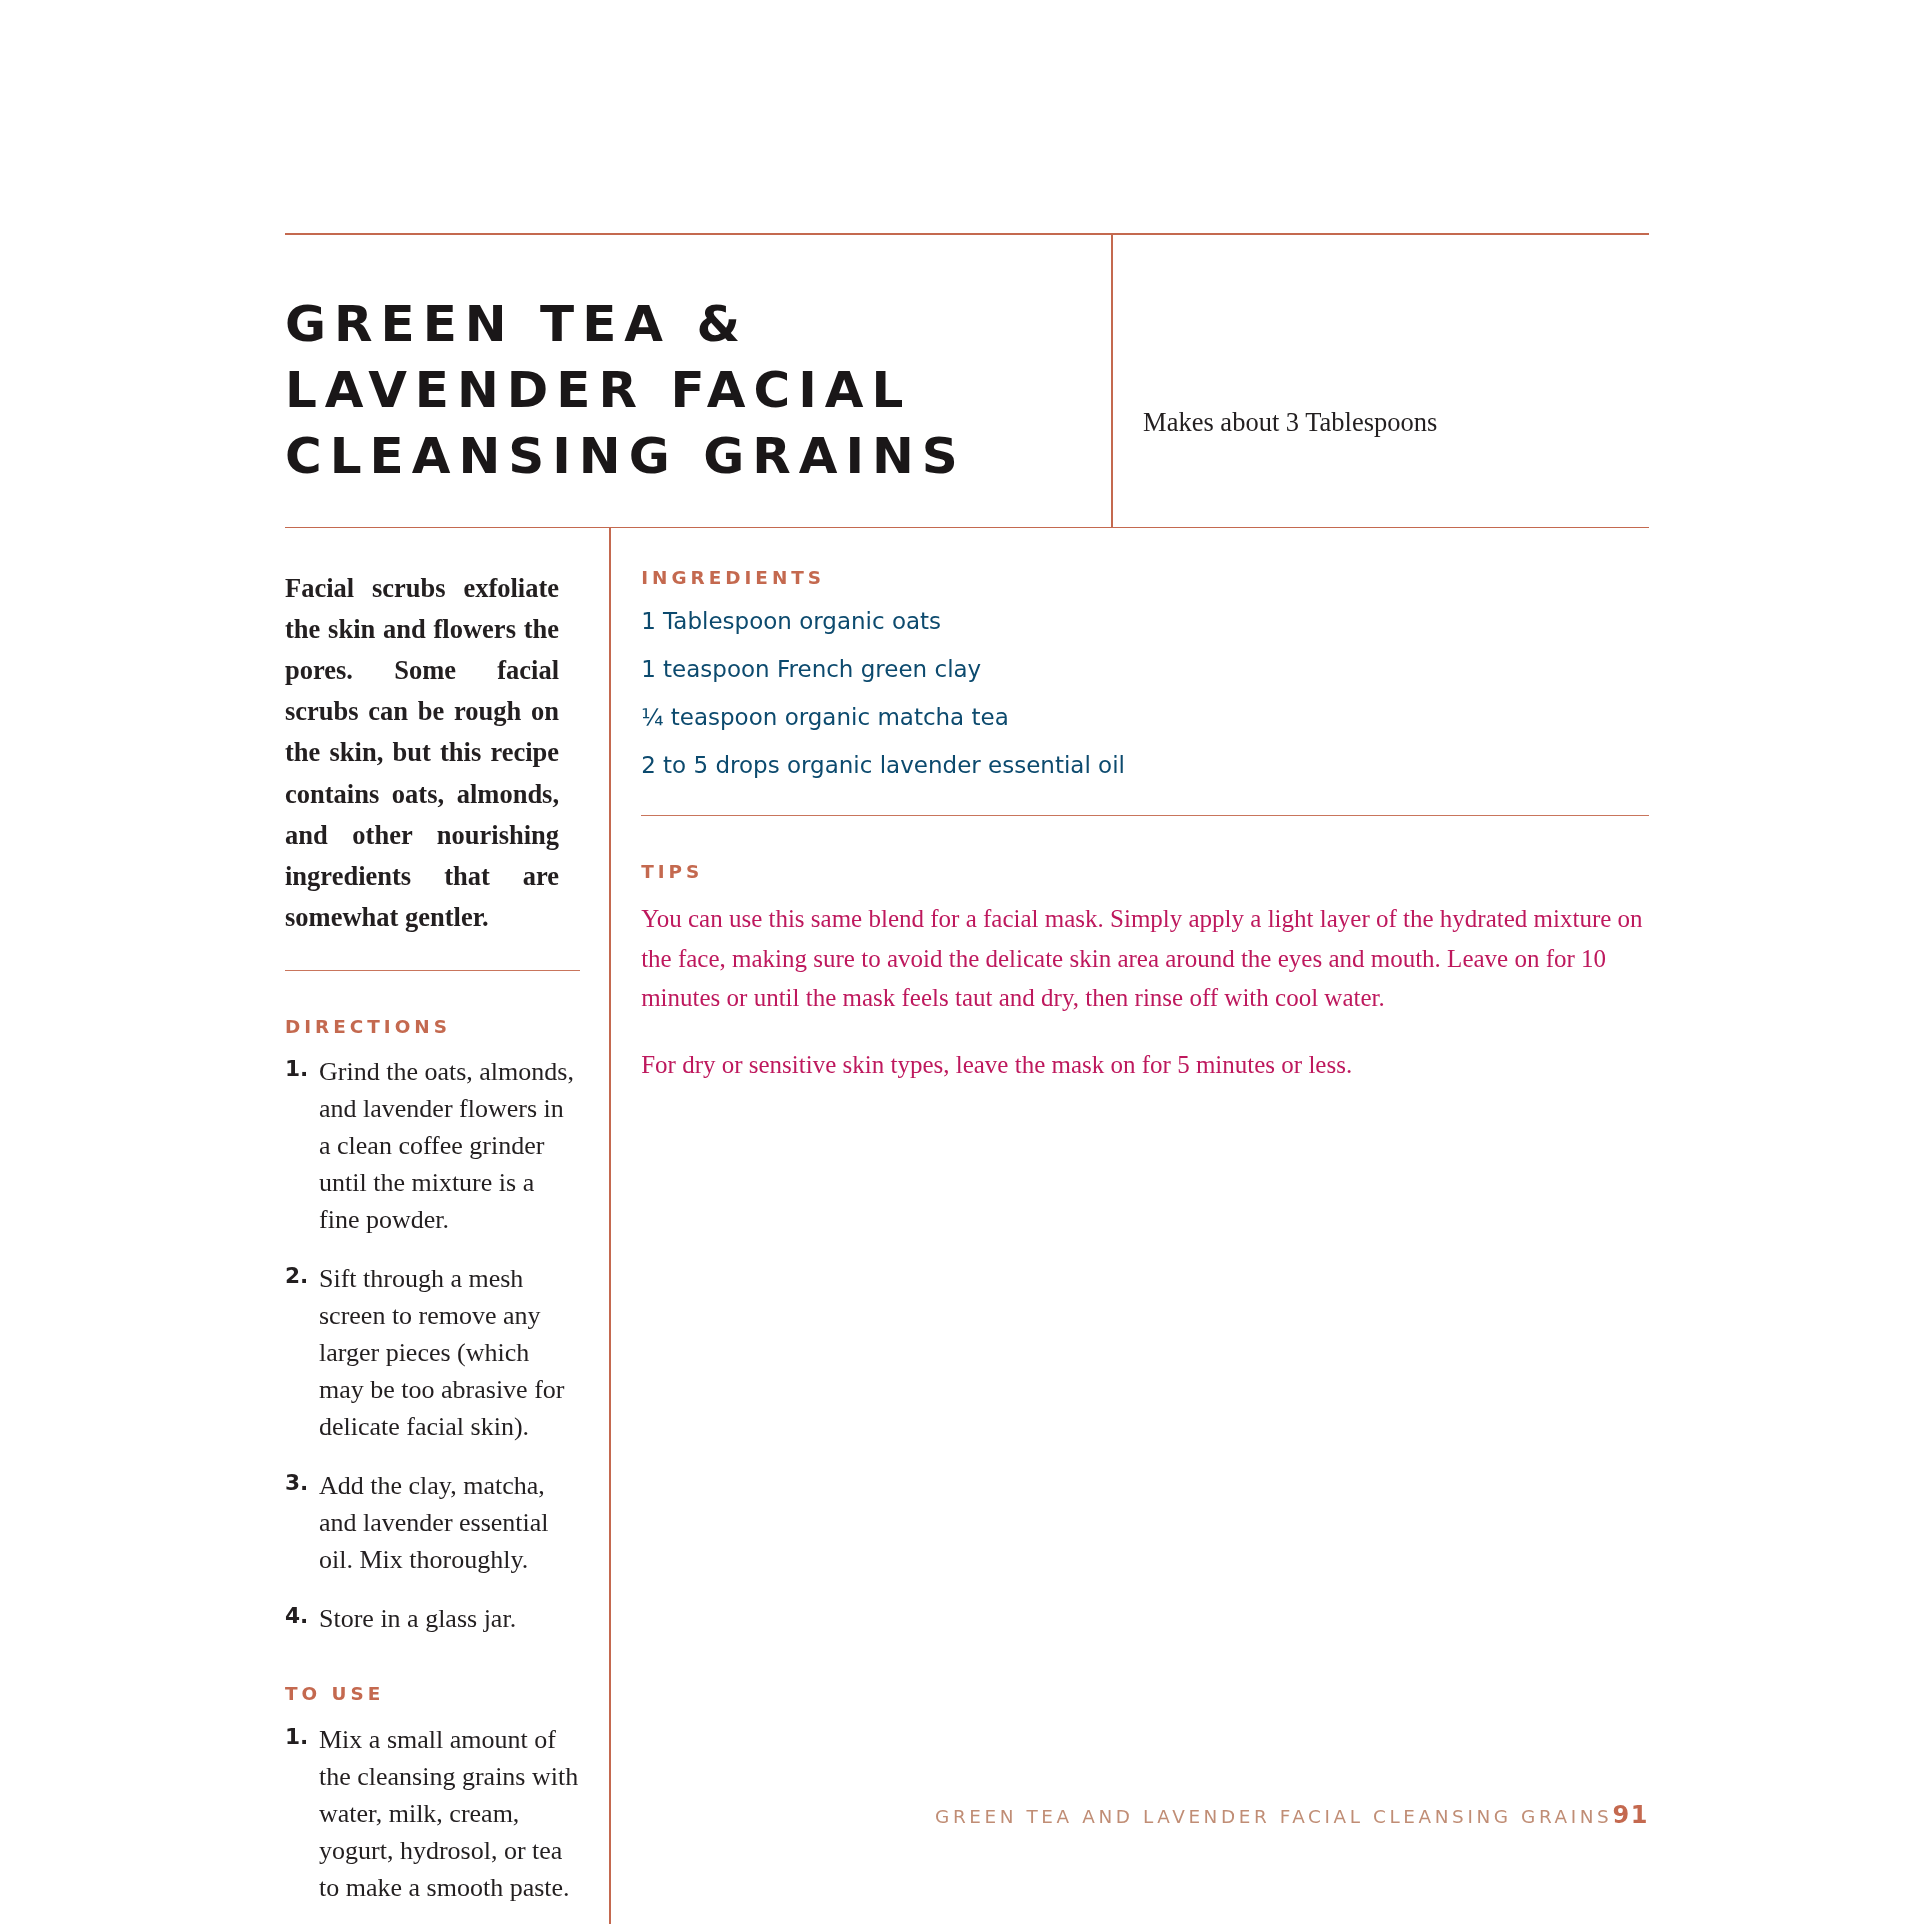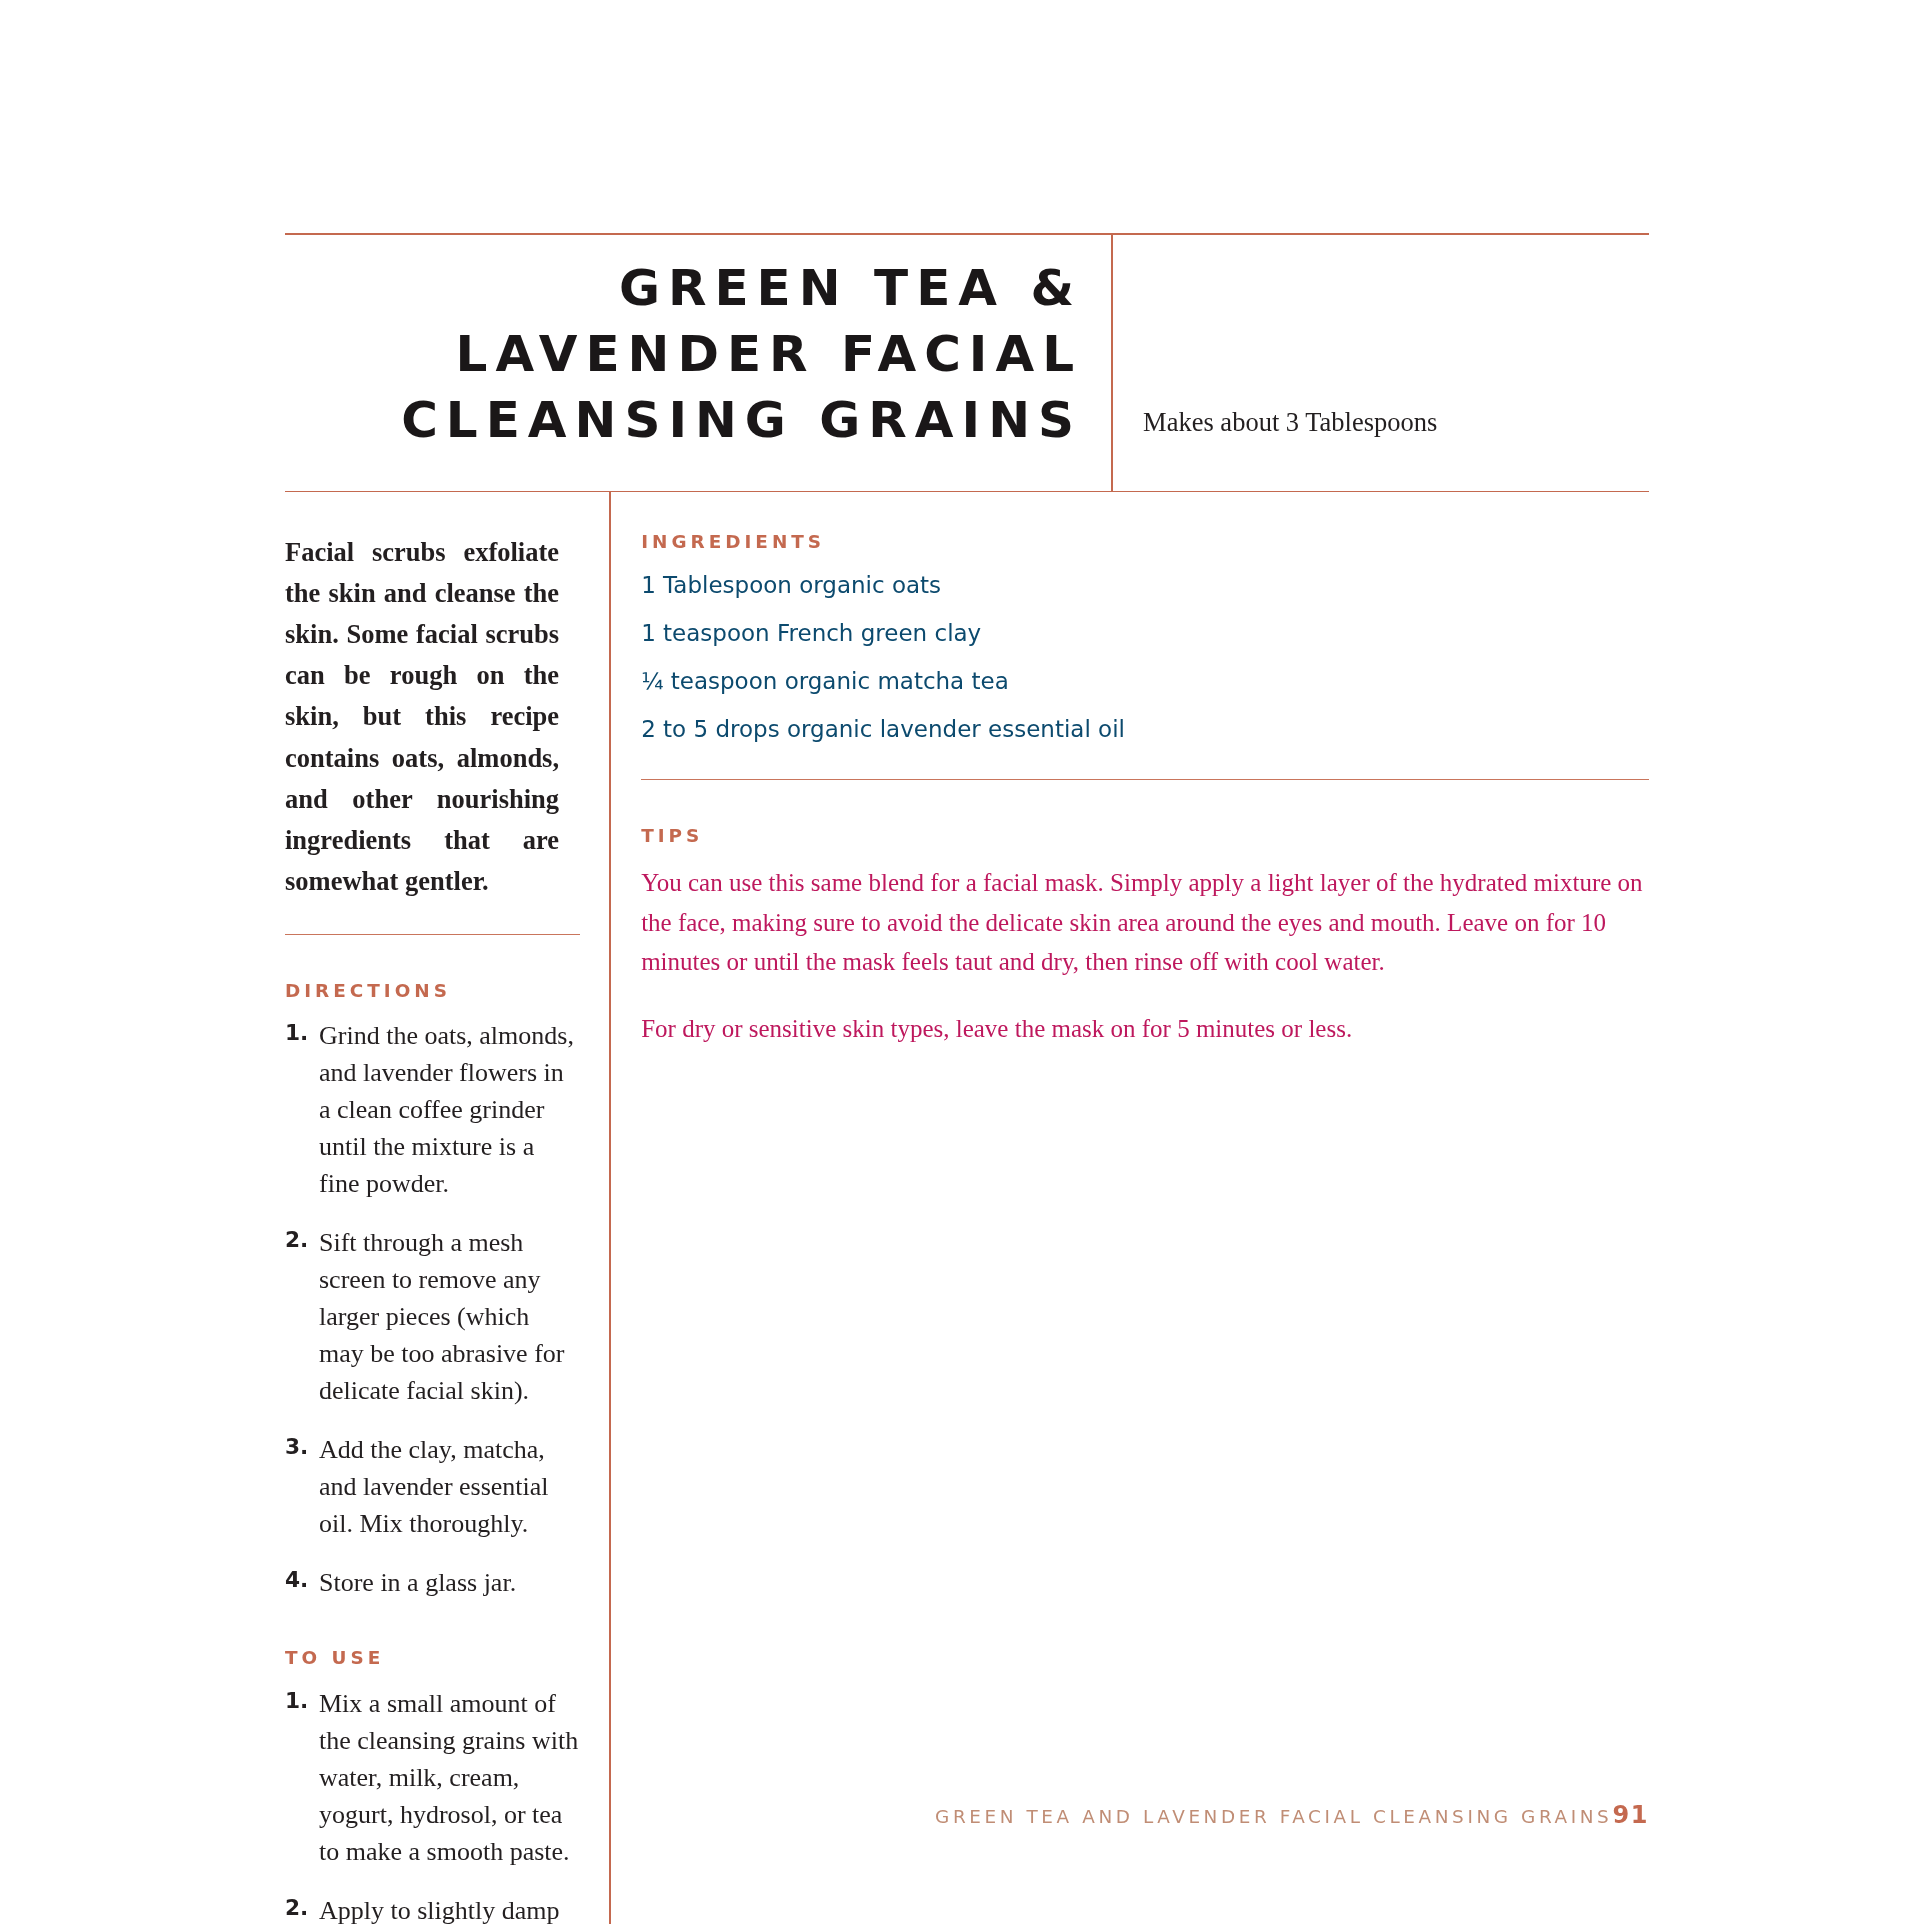--- a/index.html
+++ b/index.html
@@ -51,23 +51,22 @@
     flex: 0 0 auto;
   }
   .col-right {
     flex: 1 1 auto;
     box-sizing: border-box;
     padding-left: 30.5px;
   }
 
   
   .title-block {
-    padding-top: 20px;
+    padding-top: 56px;
     padding-bottom: 38px;
-    text-align: right;
   }
   h1.title {
     font-family: "DejaVu Sans", sans-serif;
     font-weight: bold;
     font-size: 50px;
     line-height: 1.32;
     letter-spacing: 8px;
     margin: 0;
     color: #1a1718;
     text-transform: uppercase;
@@ -199,21 +198,21 @@
       <div class="makes">Makes about 3 Tablespoons</div>
     </div>
   </div>
 
   <div class="rule"></div>
 
   <div class="cols">
 
     <div class="col-left">
 
-      <div class="intro">Facial scrubs exfoliate the skin and cleanse the skin. Some facial scrubs can be rough on the skin, but this recipe contains oats, almonds, and other nourishing ingredients that are somewhat gentler.</div>
+      <div class="intro">Facial scrubs exfoliate the skin and flowers the pores. Some facial scrubs can be rough on the skin, but this recipe contains oats, almonds, and other nourishing ingredients that are somewhat gentler.</div>
 
       <div class="rule thin"></div>
 
       <div class="sec-head">DIRECTIONS</div>
       <ol class="steps">
         <li><span class="num">1.</span><span>Grind the oats, almonds, and lavender flowers in a clean coffee grinder until the mixture is a fine powder.</span></li>
         <li><span class="num">2.</span><span>Sift through a mesh screen to remove any larger pieces (which may be too abrasive for delicate facial skin).</span></li>
         <li><span class="num">3.</span><span>Add the clay, matcha, and lavender essential oil. Mix thoroughly.</span></li>
         <li><span class="num">4.</span><span>Store in a glass jar.</span></li>
       </ol>

